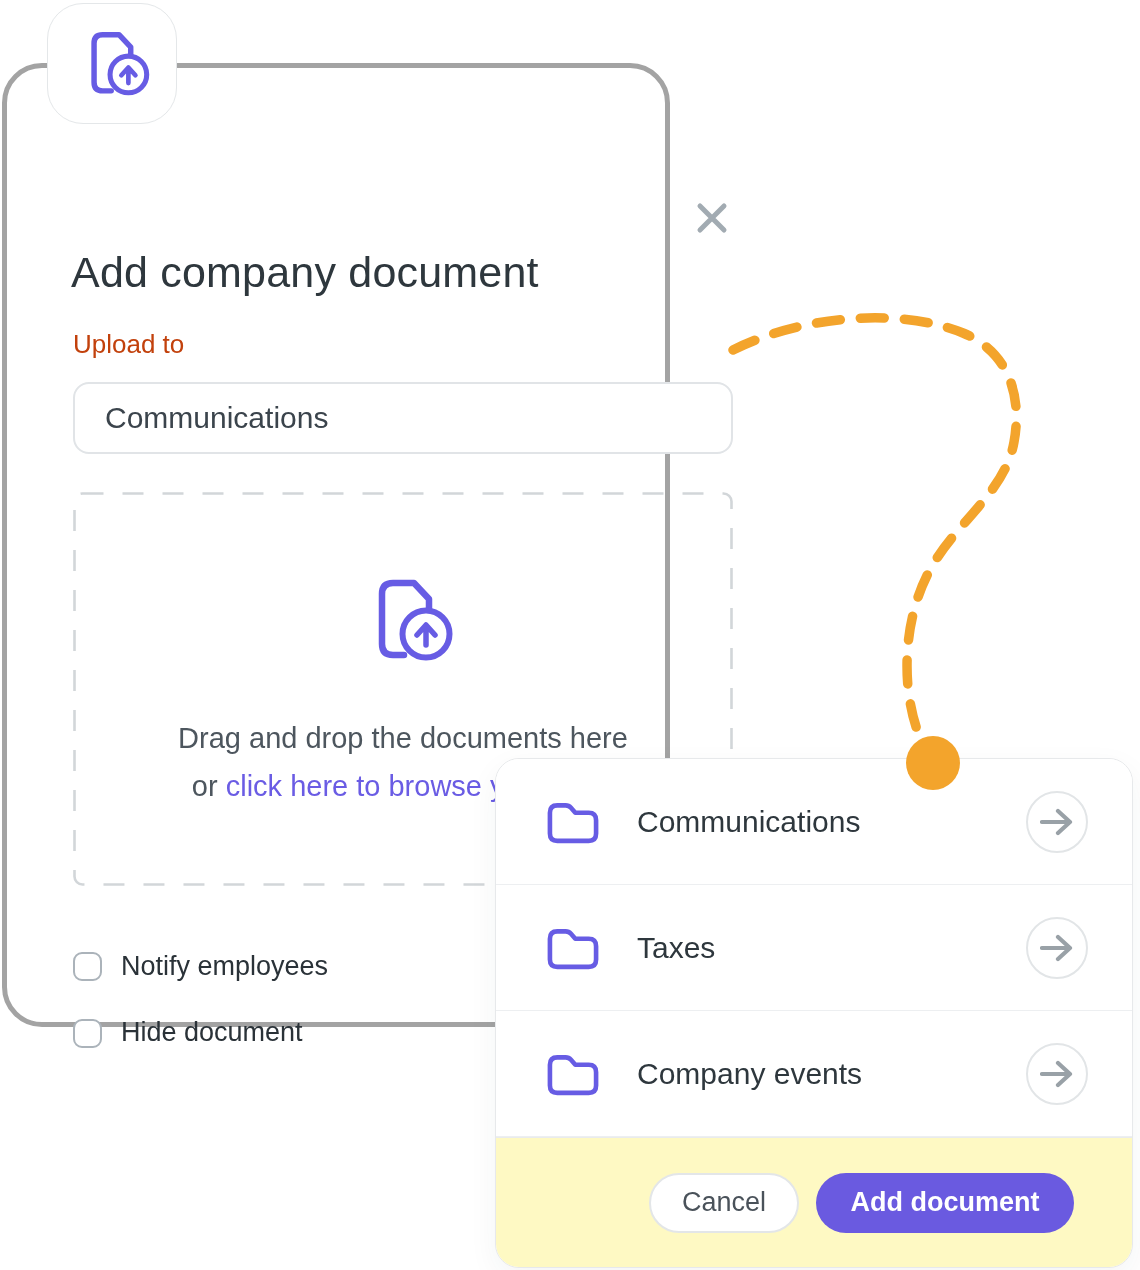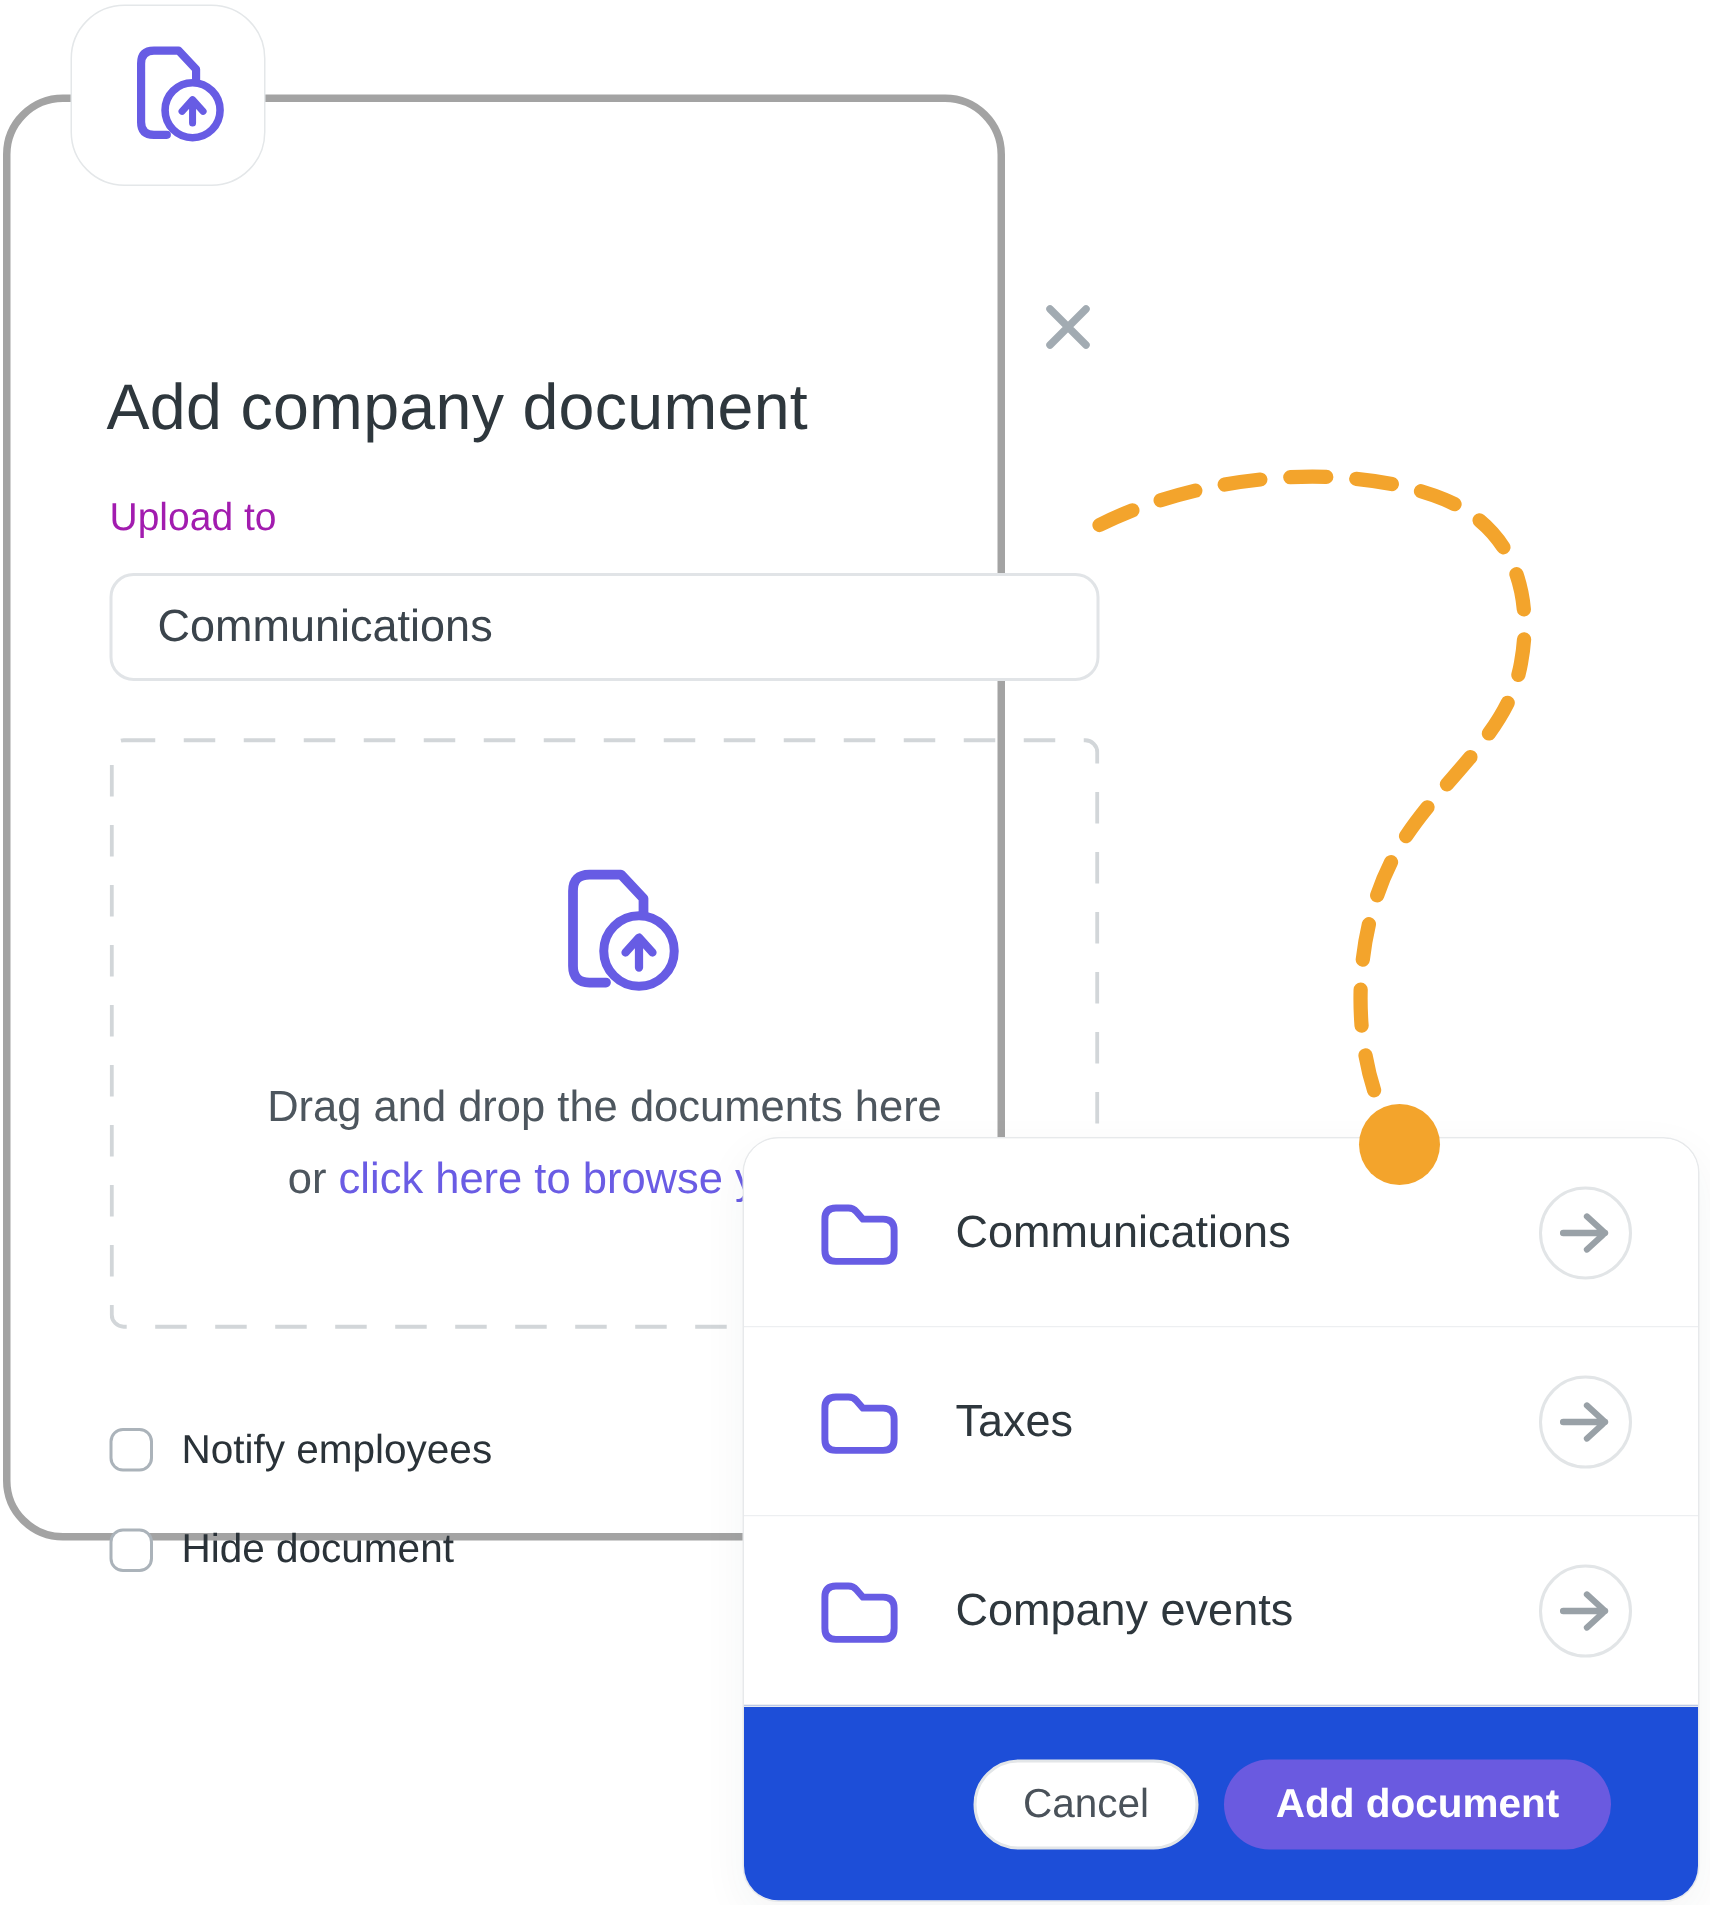--- a/index.html
+++ b/index.html
@@ -36,21 +36,21 @@
     display: flex; align-items: center; justify-content: center;
     cursor: pointer; z-index: 12;
   }
   .modal-title {
     position: absolute; left: 64px; top: 180px;
     font-size: 43px; font-weight: 500; letter-spacing: 0.2px;
     color: #2E373D;
   }
   .upload-to {
     position: absolute; left: 66px; top: 261px;
-    font-size: 26px; color: #a21caf;
+    font-size: 26px; color: #c2410c;
   }
   .select {
     position: absolute; left: 66px; top: 314px;
     width: 660px; height: 72px;
     border: 2px solid #E1E4E7; border-radius: 16px;
     background: #fff;
     display: flex; align-items: center;
     padding: 0 36px 0 30px;
     cursor: pointer; z-index: 11;
   }
@@ -111,21 +111,21 @@
   .folder-glyph { flex: 0 0 58px; margin-right: 35px; display: flex; align-items: center; }
   .folder-name { flex: 1; font-size: 30px; color: #2E373D; }
   .row-arrow-btn {
     width: 62px; height: 62px; border-radius: 50%;
     border: 2.5px solid #E2E5E7; background: #fff;
     display: flex; align-items: center; justify-content: center;
     cursor: pointer;
   }
   .panel-footer {
     flex: 1;
-    background: #1d4ed8;
+    background: #fef9c3;
     border-top: 1px solid #E9EBED;
     display: flex; align-items: center; justify-content: flex-end;
     gap: 17px; padding: 0 58px;
   }
   .btn {
     height: 60px; border-radius: 30px;
     display: flex; align-items: center; justify-content: center;
     font-size: 27px; cursor: pointer;
     font-family: "Liberation Sans", sans-serif;
   }

